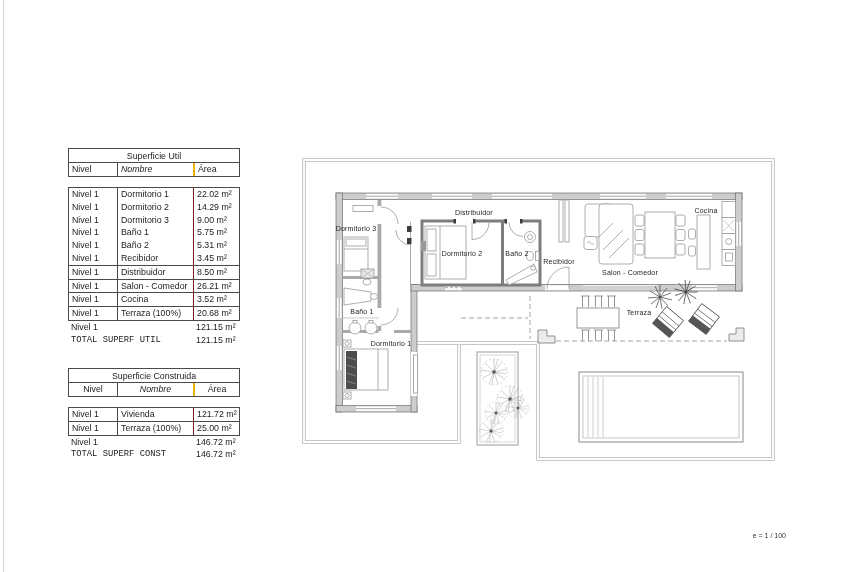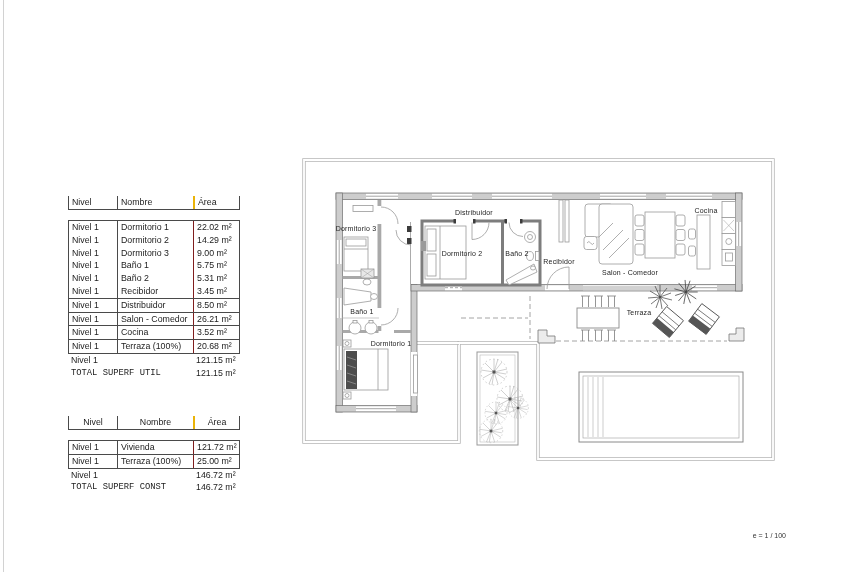--- a/index.html
+++ b/index.html
@@ -6,32 +6,32 @@
   #page{position:relative;width:850px;height:572px;background:#fff;overflow:hidden;
         font-family:"Liberation Sans","DejaVu Sans",sans-serif;color:#1c1c1c;}
   #edge-line{position:absolute;left:3px;top:0;width:1px;height:572px;background:#d2d2d2;}
   svg{position:absolute;left:0;top:0;}
 
   
   .tbl{position:absolute;width:172px;font-size:8.8px;line-height:12.5px;color:#1c1c1c;}
   #tbl-table_util{left:68px;top:148px;}
   #tbl-table_const{left:68px;top:368px;}
   .tbl-title{border:1px solid #4a4a4a;height:15px;line-height:15px;text-align:center;box-sizing:border-box;}
-  .tbl-head{display:flex;border:1px solid #4a4a4a;border-top:none;box-sizing:border-box;margin-top:48px;}
+  .tbl-head{display:flex;border:1px solid #4a4a4a;border-top:none;box-sizing:border-box;}
   .tbl-head .c{height:13px;line-height:13px;padding-left:3px;box-sizing:border-box;}
   .tbl-head.centered .c{text-align:center;padding-left:0;}
   .tbl-gap{height:10px;}
   .tbl-body{border:1px solid #4a4a4a;box-sizing:border-box;}
   .trow{display:flex;}
   .trow .c{height:12.8px;line-height:12.8px;padding-left:3px;box-sizing:border-box;overflow:hidden;white-space:nowrap;}
   .tbl-body .c1{width:48px;}
   .tbl-body .c2{width:76px;border-left:1px solid #4a4a4a;}
   .tbl-body .c3{width:46px;border-left:1px solid #7f1d1d;}
   .tbl-head .c1{width:48px;}
-  .tbl-head .c2{width:76px;border-left:1px solid #4a4a4a;}
+  .tbl-head .c2{width:76px;border-left:1px solid #4a4a4a;font-style:italic;}
   .tbl-head .c3{width:46px;border-left:2px solid #eab308;}
   .trow.sep{border-top:1px solid #4a4a4a;}
   .trow.plain .c{border:none;}
   .trow.plain .c1{width:49px;}
   .trow.plain .c2{width:76px;}
   .trow.plain .c3{width:47px;}
   .trow.plain .cwide{width:125px;font-family:Liberation Mono, monospace;}
 
   
   .plan-label{position:absolute;transform:translate(-50%,-50%);font-size:7px;
@@ -39,20 +39,21 @@
   #scale-note{position:absolute;left:716px;top:532px;width:70px;text-align:right;font-size:7px;color:#333;}
 </style>
 </head>
 <body>
 
 <div id="page">
   <div id="edge-line"></div>
 
   <div id="tables">
       <div class="tbl" id="tbl-table_util">
+        <div class="tbl-title">Superficie Util</div>
         <div class="tbl-head">
           <span class="c c1">Nivel</span>
           <span class="c c2">Nombre</span>
           <span class="c c3">Área</span>
         </div>
         <div class="tbl-gap"></div>
         <div class="tbl-body">
           <div class="trow">
             <span class="c c1">Nivel 1</span>
             <span class="c c2">Dormitorio 1</span>
@@ -108,20 +109,21 @@
           <span class="c c1">Nivel 1</span>
           <span class="c c2"></span>
           <span class="c c3">121.15 m²</span>
         </div>
         <div class="trow plain">
           <span class="c cwide">TOTAL SUPERF UTIL</span>
           <span class="c c3">121.15 m²</span>
         </div>
       </div>
       <div class="tbl" id="tbl-table_const">
+        <div class="tbl-title">Superficie Construida</div>
         <div class="tbl-head centered">
           <span class="c c1">Nivel</span>
           <span class="c c2">Nombre</span>
           <span class="c c3">Área</span>
         </div>
         <div class="tbl-gap"></div>
         <div class="tbl-body">
           <div class="trow">
             <span class="c c1">Nivel 1</span>
             <span class="c c2">Vivienda</span>

